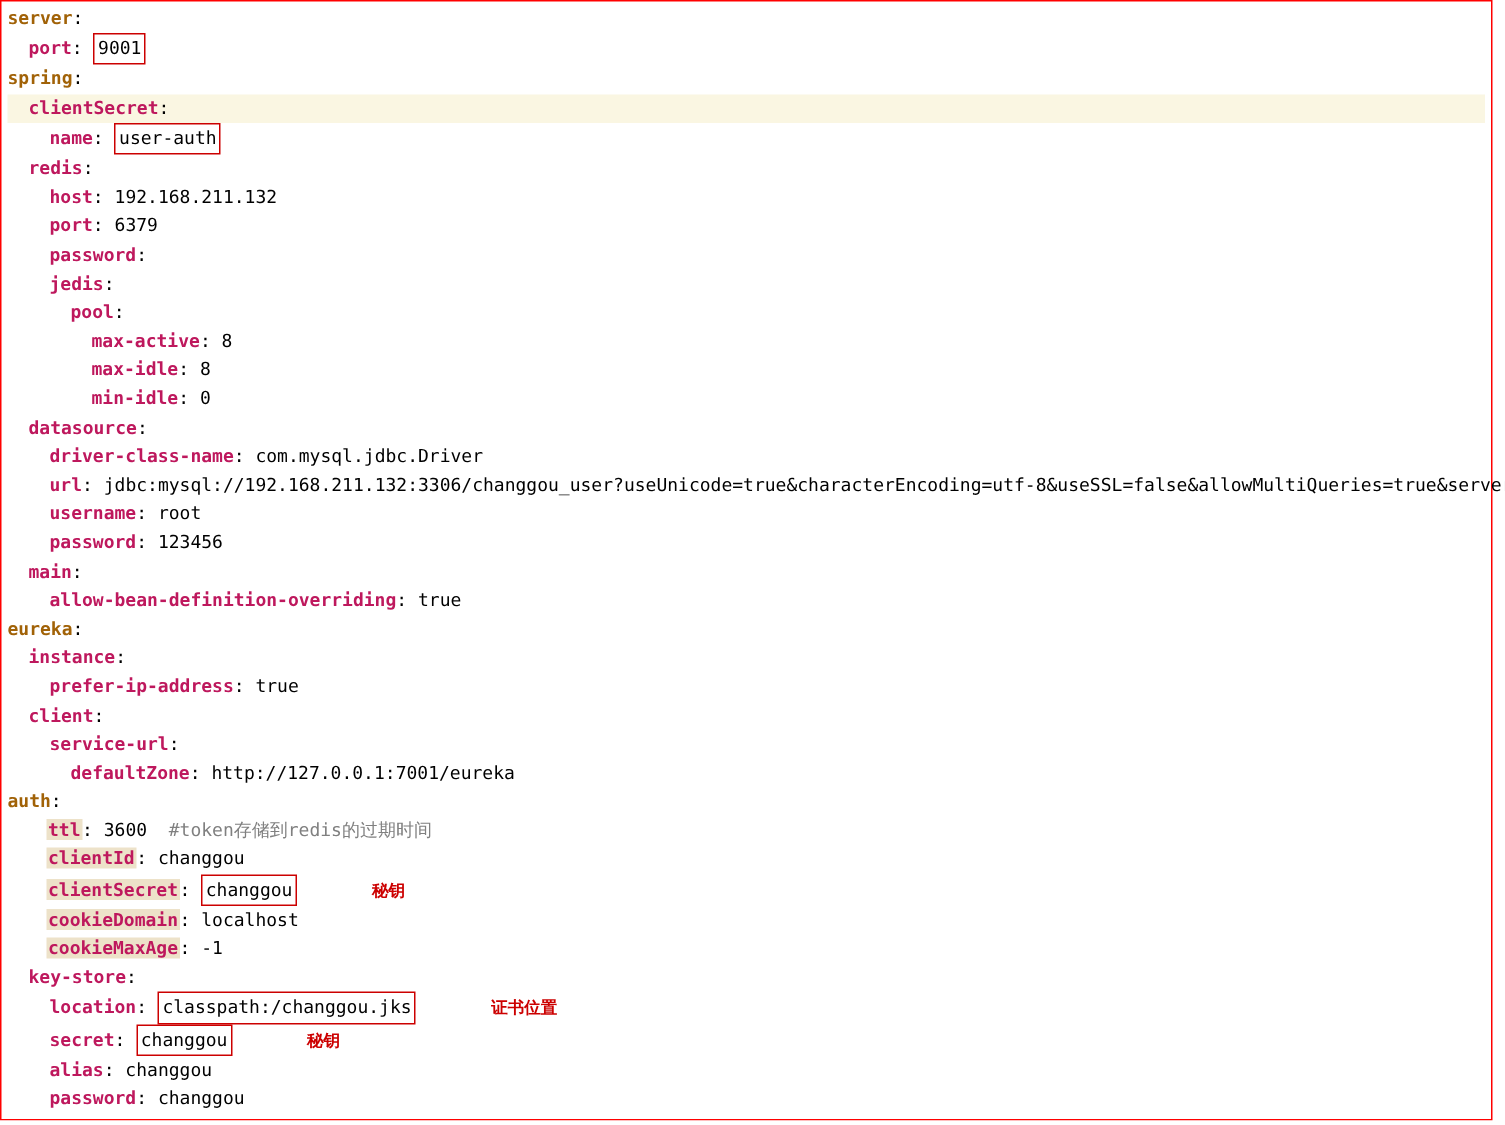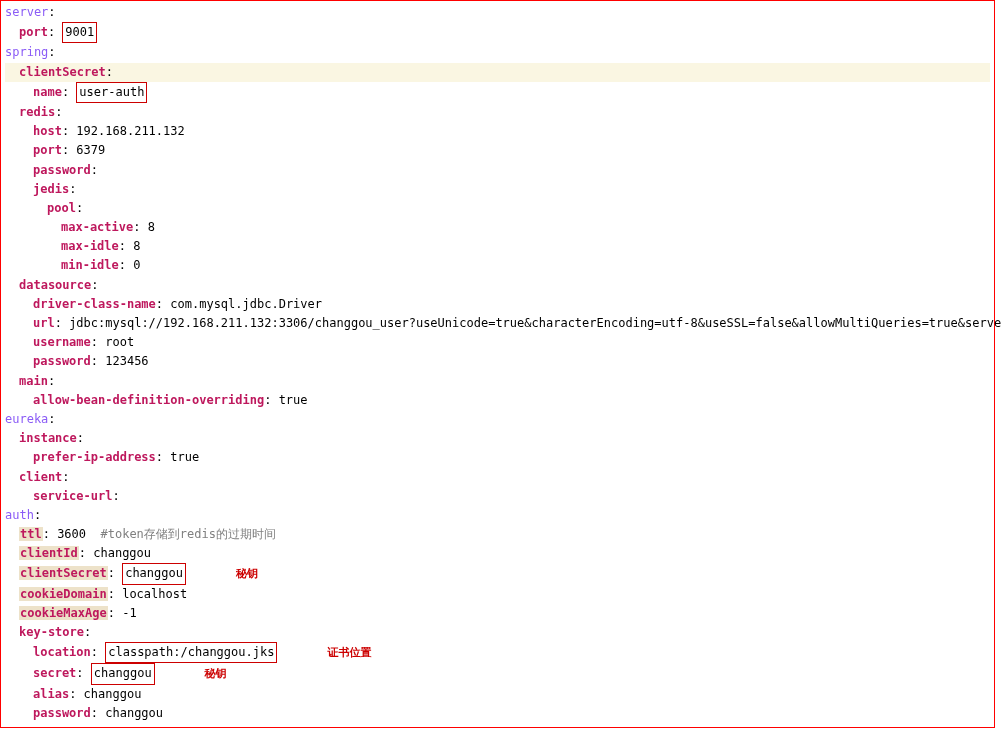--- a/index.html
+++ b/index.html
@@ -16,25 +16,25 @@
     box-sizing: border-box;
     line-height: 1.6;
   }
   .line {
     white-space: pre;
   }
   .ind1 { padding-left: 14px; }
   .ind2 { padding-left: 28px; }
   .ind3 { padding-left: 42px; }
   .ind4 { padding-left: 56px; }
-  .key-purple { color: #8b5cf6; font-weight: normal; }
+  .key-purple { color: #a16207; font-weight: bold; }
   .key-blue { color: #be185d; font-weight: bold; }
   .val { color: #000000; }
   .comment { color: #808080; }
-  .key-hl { background: #ede2c9; padding: 0 1px; }
+  .key-hl { background: #ede2c9; padding: 0 1px; margin-left: 12px; }
   .line-hl { background: #faf6e2; }
   .boxed {
     border: 1px solid #cc0000;
     padding: 0 2px;
     display: inline-block;
   }
   .ann {
     color: #cc0000;
     font-size: 11px;
     font-weight: bold;
@@ -68,20 +68,21 @@
 <div class="line ind2"><span class="key-blue">username</span>: <span class="val">root</span></div>
 <div class="line ind2"><span class="key-blue">password</span>: <span class="val">123456</span></div>
 <div class="line ind1"><span class="key-blue">main</span>:</div>
 <div class="line ind2"><span class="key-blue">allow-bean-definition-overriding</span>: <span class="val">true</span></div>
 
 <div class="line"><span class="key-purple">eureka</span>:</div>
 <div class="line ind1"><span class="key-blue">instance</span>:</div>
 <div class="line ind2"><span class="key-blue">prefer-ip-address</span>: <span class="val">true</span></div>
 <div class="line ind1"><span class="key-blue">client</span>:</div>
 <div class="line ind2"><span class="key-blue">service-url</span>:</div>
+<div class="line ind3"><span class="key-blue">defaultZone</span>: <span class="val">http://127.0.0.1:7001/eureka</span></div>
 
 <div class="line"><span class="key-purple">auth</span>:</div>
 <div class="line ind1"><span class="key-blue key-hl">ttl</span>: <span class="val">3600</span>  <span class="comment">#token存储到redis的过期时间</span></div>
 <div class="line ind1"><span class="key-blue key-hl">clientId</span>: <span class="val">changgou</span></div>
 <div class="line ind1"><span class="key-blue key-hl">clientSecret</span>: <span class="boxed"><span class="val">changgou</span></span><span class="ann">秘钥</span></div>
 <div class="line ind1"><span class="key-blue key-hl">cookieDomain</span>: <span class="val">localhost</span></div>
 <div class="line ind1"><span class="key-blue key-hl">cookieMaxAge</span>: <span class="val">-1</span></div>
 
 <div class="line ind1"><span class="key-blue">key-store</span>:</div>
 <div class="line ind2"><span class="key-blue">location</span>: <span class="boxed"><span class="val">classpath:/changgou.jks</span></span><span class="ann">证书位置</span></div>

